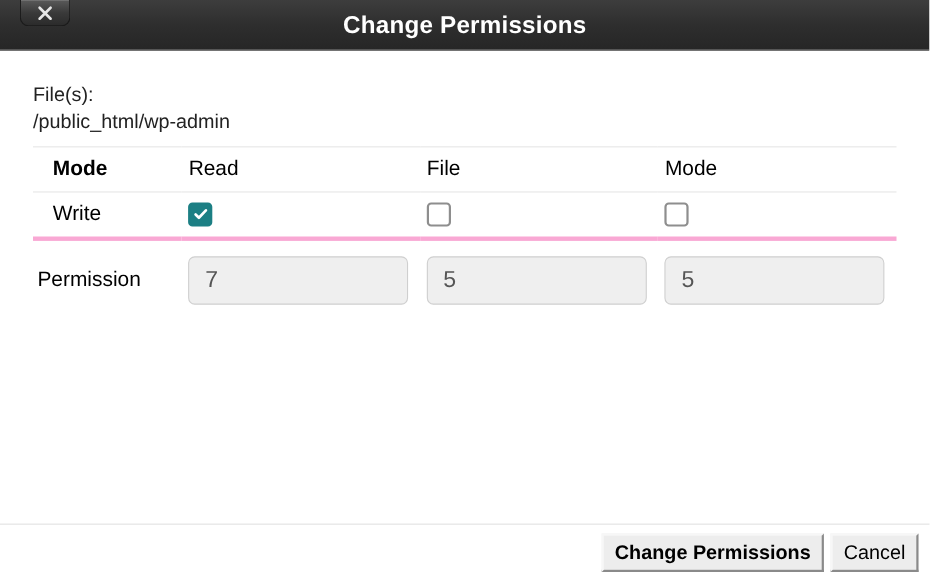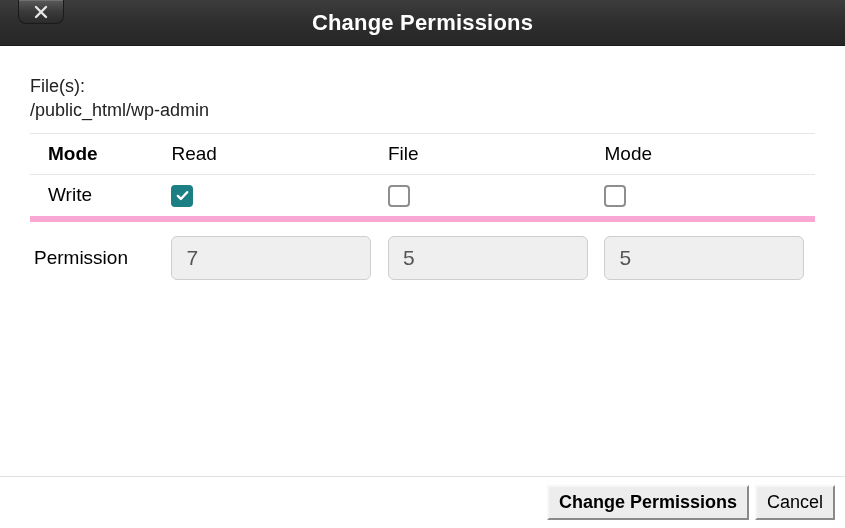--- a/index.html
+++ b/index.html
@@ -84,21 +84,21 @@
   .checkbox.checked {
     background: #1c7f84;
     border: 2px solid #1c7f84;
   }
   .checkbox.unchecked {
     background: #fff;
     border: 2px solid #8e8e8e;
   }
   .checkbox svg { display:block; }
   .perm-row td, .perm-row th {
-    border-top: 6px solid #f9a8d4;
+    border-top: 4px solid #f9a8d4;
     padding-top: 14px;
     padding-bottom: 10px;
     vertical-align: middle;
   }
   .perm-label {
     font-size: 19px;
     padding-left: 4px;
   }
   .perm-input {
     width: 200px;

